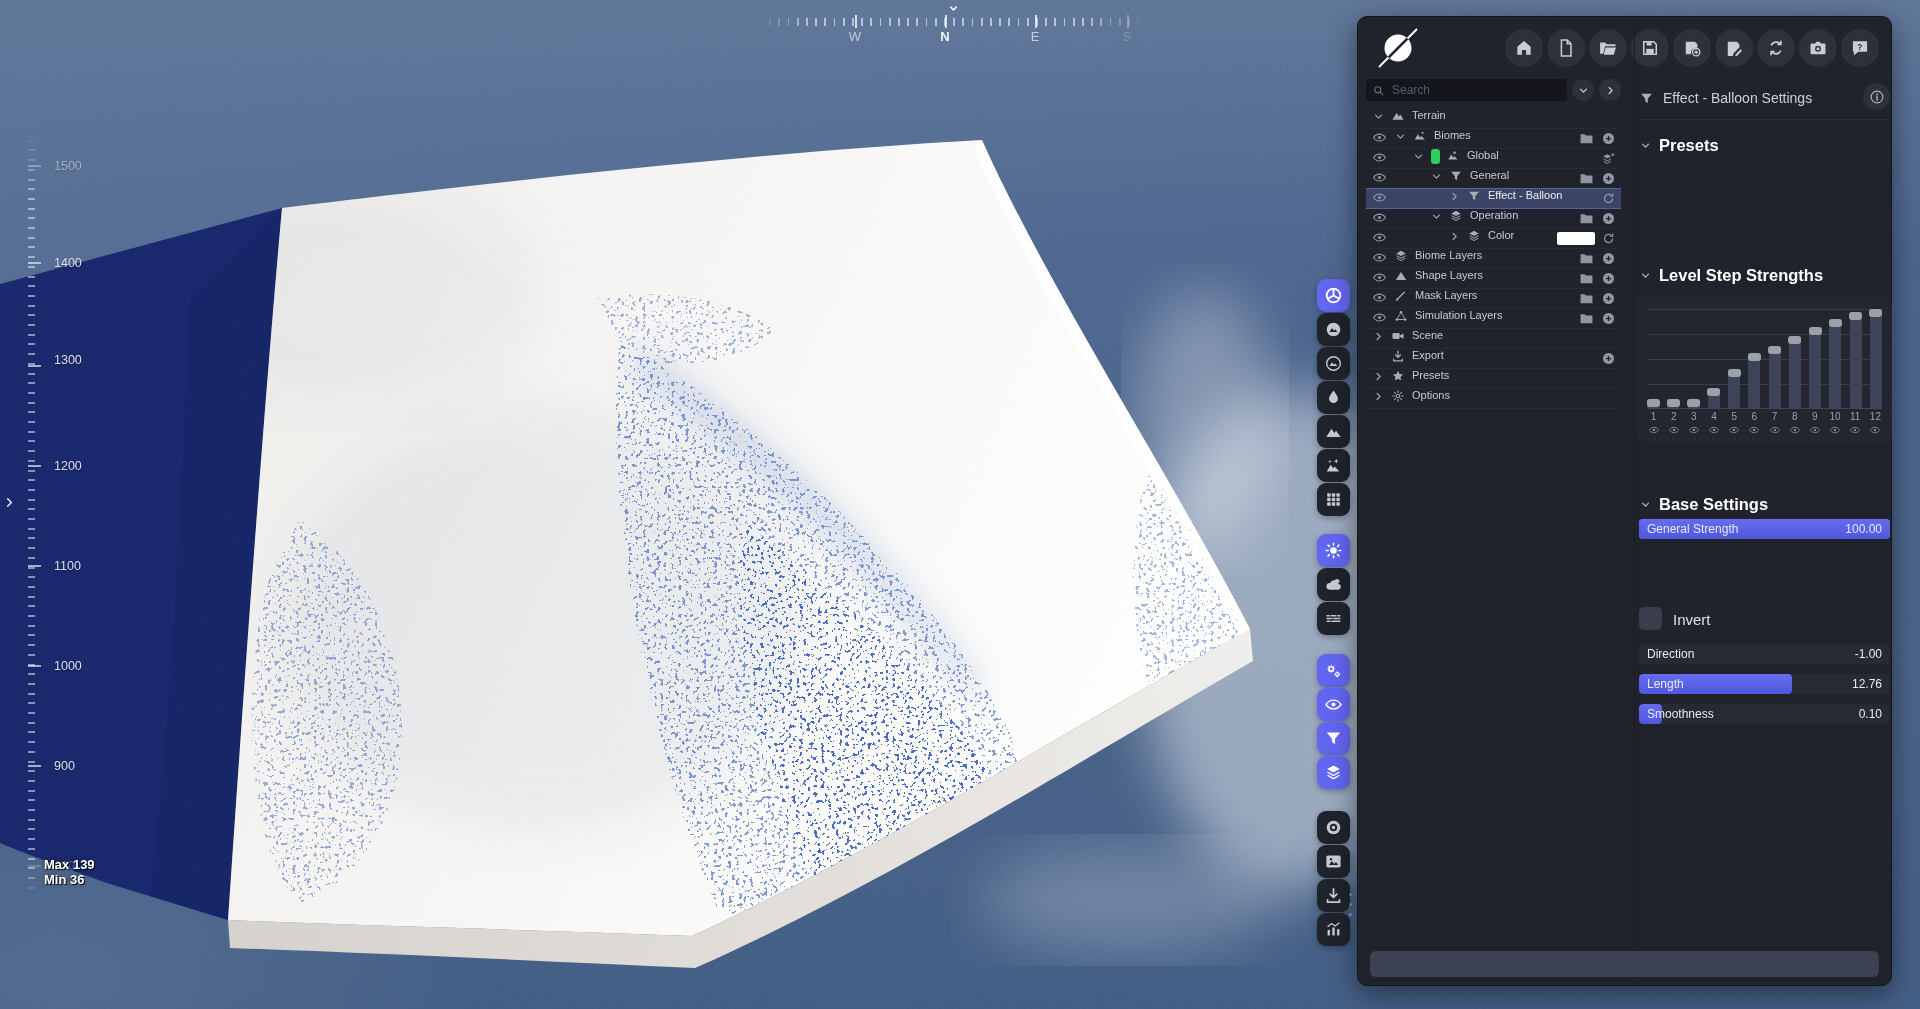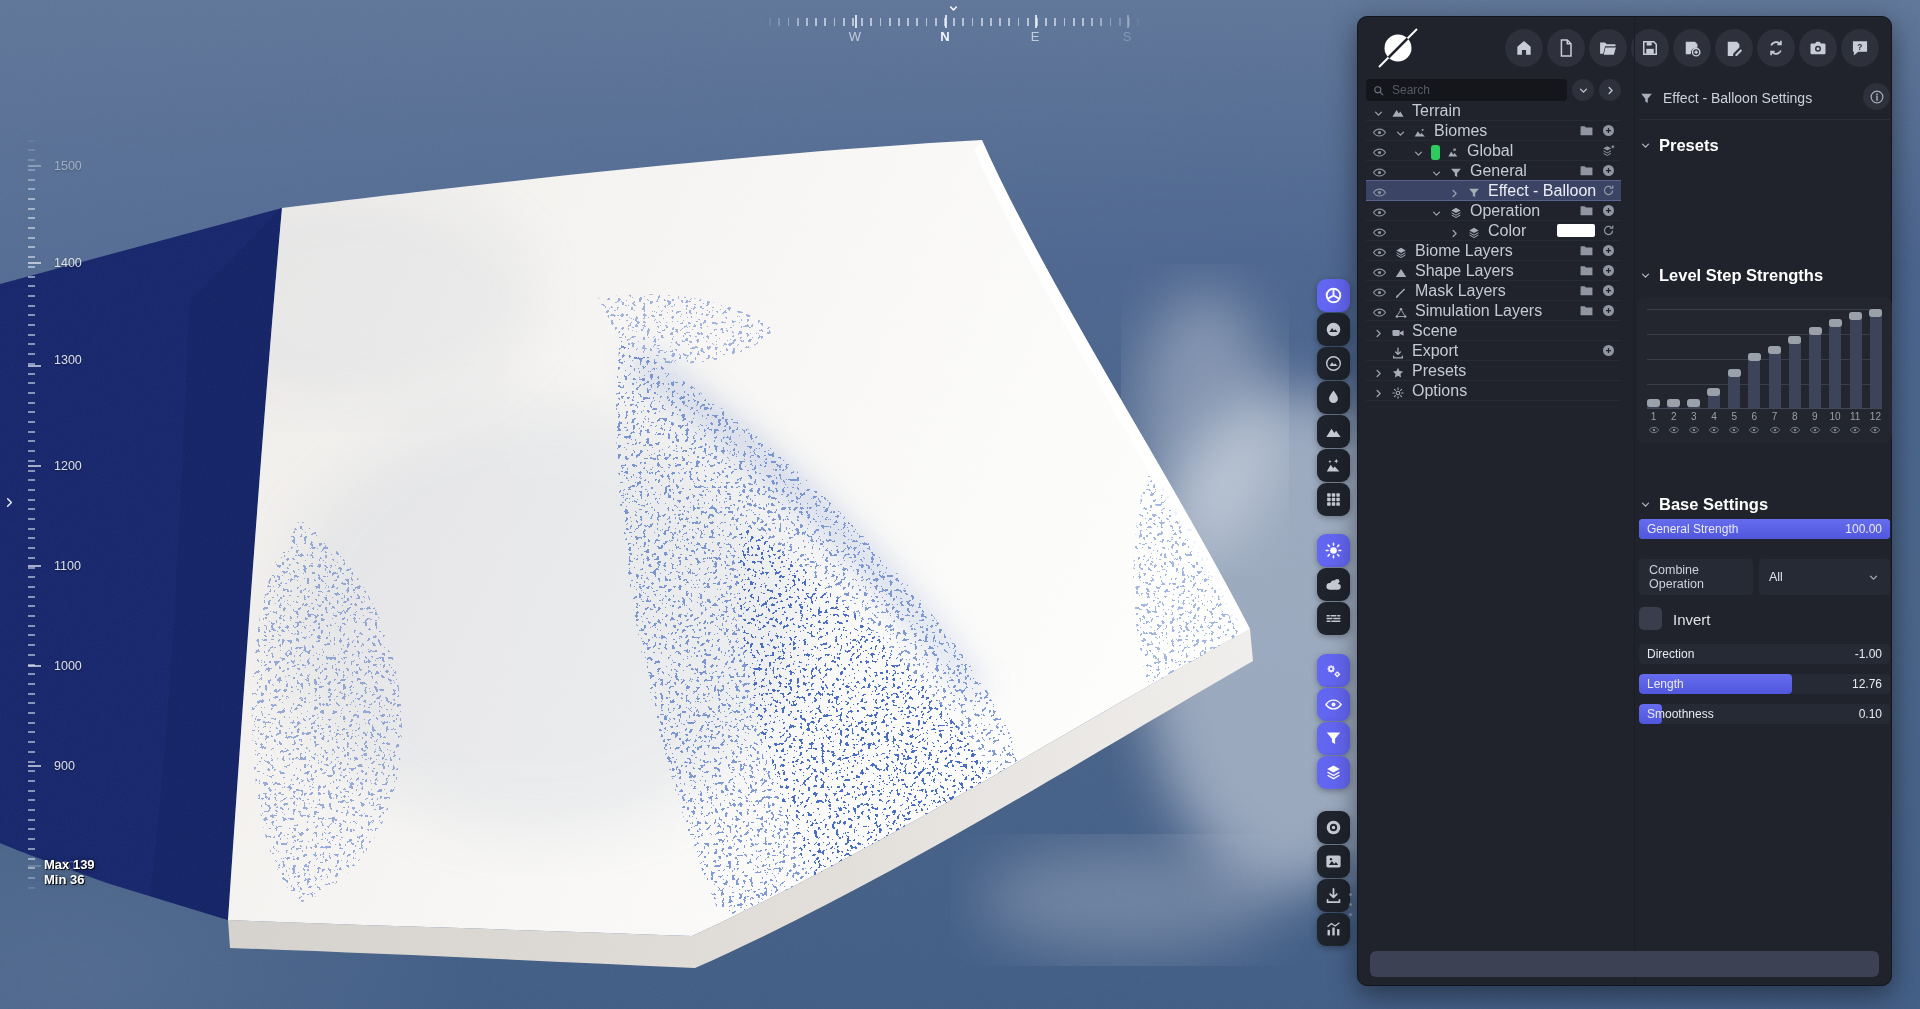--- a/index.html
+++ b/index.html
@@ -57,32 +57,32 @@
     border-radius:10px;border:1px solid #14161d;box-shadow:0 8px 28px rgba(0,0,0,.45);box-sizing:border-box;}
   .panel-top{position:absolute;top:0;left:0;right:0;height:62px;display:flex;align-items:center;padding:0 12px;}
   .logo{width:56px;height:48px;position:relative;flex:0 0 auto}
   .spacer{flex:1}
   .circle-btn{width:38px;height:38px;border-radius:50%;background:#2e313c;border:none;margin-left:4px;
     display:flex;align-items:center;justify-content:center;color:#c7ccd6;cursor:pointer;padding:0}
   .circle-btn .icon{width:20px;height:20px}
 
   
   .tree-col{position:absolute;left:8px;top:62px;width:255px;bottom:60px;}
-  .search-row{display:flex;align-items:center;height:22px;}
+  .search-row{display:flex;align-items:center;height:22px;margin-bottom:8px}
   .search-box{flex:1;height:22px;background:#14161c;border-radius:4px;display:flex;align-items:center;padding:0 6px;box-sizing:border-box}
   .search-box .icon{width:13px;height:13px;color:#6c7280;flex:0 0 auto}
   .search-box input{flex:1;background:transparent;border:none;outline:none;color:#b9bec8;font-size:12px;
     font-family:"Liberation Sans",sans-serif;margin-left:5px;min-width:0}
   .search-box input::placeholder{color:#545a66}
   .mini-circle{width:22px;height:22px;border-radius:50%;background:#2e313c;border:none;margin-left:5px;
     display:flex;align-items:center;justify-content:center;color:#c4c9d2;cursor:pointer;padding:0}
   .mini-circle .icon{width:13px;height:13px}
 
-  .tree-row{position:relative;height:19px;display:flex;align-items:flex-end;border-bottom:1px solid #272b34;
-    color:#c6cad3;font-size:16px;padding-left:6px;cursor:pointer;box-sizing:content-box}
+  .tree-row{position:relative;height:19px;display:flex;align-items:flex-start;border-bottom:1px solid #272b34;
+    color:#c6cad3;font-size:11px;padding-left:6px;cursor:pointer;box-sizing:content-box}
   .tree-row.selected{background:#3c4466;border-top:1px solid #596290;border-bottom:1px solid #596290;color:#eceef5;margin-top:-1px}
   .row-eye{width:22px;height:16px;flex:0 0 auto;color:#8f96a2;background:none;border:none;padding:0;display:flex;align-items:center;cursor:pointer}
   .row-eye svg{width:15px;height:15px}
   .chev{width:19px;height:14px;flex:0 0 auto;color:#9aa0ac;background:none;border:none;padding:0;display:flex;align-items:center;cursor:pointer}
   .chev svg{width:13px;height:13px}
   .row-icon{width:19px;height:14px;color:#a6adb9;flex:0 0 auto}
   .row-icon svg{width:14px;height:14px}
   .row-label{margin-left:2px;white-space:nowrap}
   .indicator{width:9px;height:15px;border-radius:3px;margin-right:6px;flex:0 0 auto}
   .row-tail{position:absolute;right:4px;top:0;bottom:0;display:flex;align-items:center;gap:6px}
@@ -1107,31 +1107,20 @@
         </span>
         <span>Base Settings</span>
       </div>
 
       <div class="slider focused" style="top:502px">
         <div class="fill" id="gs-fill" style="width: 100%;"></div>
         <span class="lab">General Strength</span>
         <span class="val">100.00</span>
       </div>
 
-      <div class="s-abs box-row" style="top:542px;height:36px">
-        <span class="label-box" style="width:114px">Combine Operation</span>
-        <button class="select-box" style="flex:1">
-          <span>All</span>
-          <span class="icon">
-            <svg viewBox="0 0 24 24">
-                <path d="M6.5 9.5 12 15l5.5-5.5" fill="none" stroke="currentColor" stroke-width="2.6" stroke-linecap="round"></path>
-              </svg>
-          </span>
-        </button>
-      </div>
 
       <button class="checkbox" style="top:590px"></button>
       <span class="chk-label" style="top:594px">Invert</span>
 
       <div id="base-sliders">
           <div class="slider" style="top:627px">
      <div class="fill" style="width:0%"></div>
      <span class="lab">Direction</span>
      <span class="val">-1.00</span>
           </div>

